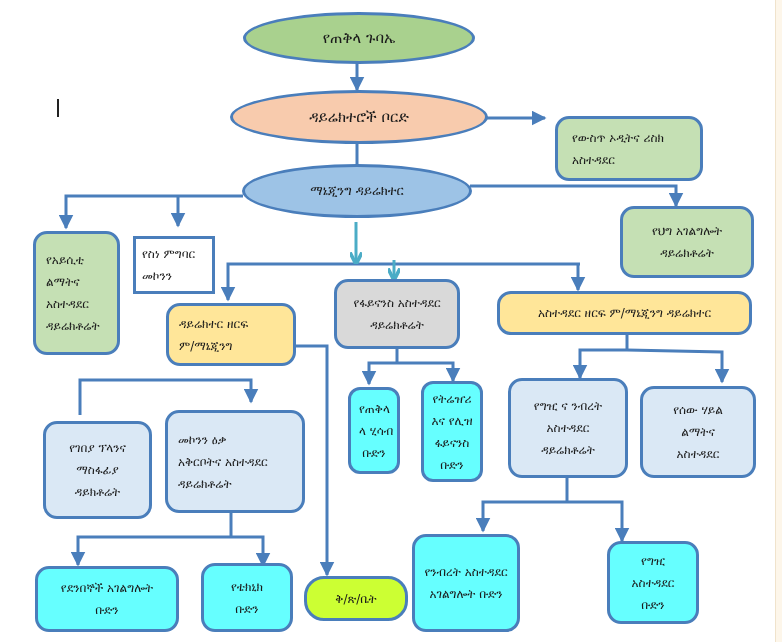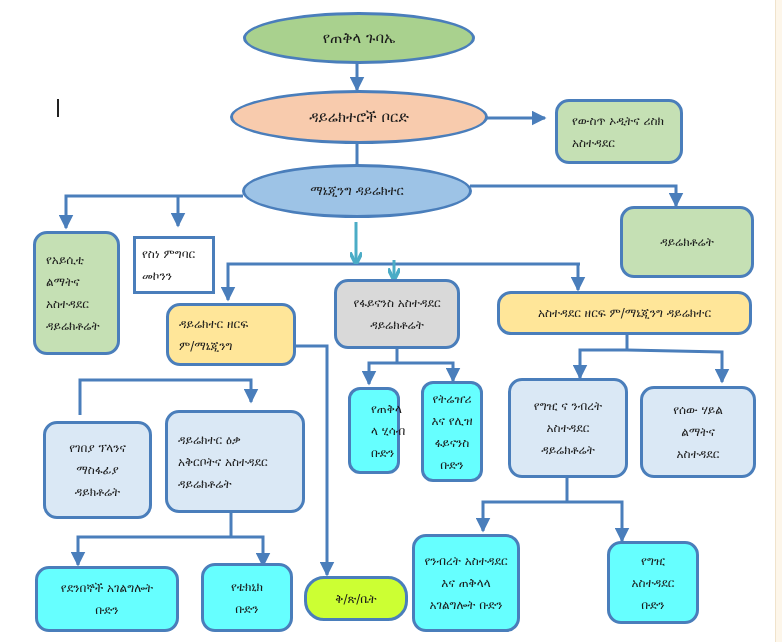--- a/index.html
+++ b/index.html
@@ -89,30 +89,31 @@
 </svg>
 
 <div class="node ellipse green-ell" style="left:243px;top:12px;width:232px;height:52px;">
   <span>የጠቅላ ጉባኤ</span>
 </div>
 
 <div class="node ellipse salmon-ell" style="left:230px;top:90px;width:258px;height:54px;">
   <span>ዳይሬክተሮች ቦርድ</span>
 </div>
 
-<div class="node green left" style="left:555px;top:99px;width:128px;height:65px;">
+<div class="node green left" style="left:555px;top:116px;width:148px;height:65px;">
   <span>የውስጥ ኦዲትና  ሪስክ</span>
   <span>አስተዳደር</span>
 </div>
 
 <div class="node ellipse blue-ell" style="left:242px;top:164px;width:230px;height:54px;">
   <span>ማኔጂንግ ዳይሬክተር</span>
 </div>
 
 <div class="node green" style="left:620px;top:206px;width:134px;height:72px;">
+  <span>የህግ አገልግሎት</span>
   <span>ዳይሬክቶሬት</span>
 </div>
 
 <div class="node green left" style="left:33px;top:231px;width:87px;height:124px;padding-left:10px;">
   <span>የአይሲቲ</span>
   <span>ልማትና</span>
   <span>አስተዳደር</span>
   <span>ዳይሬክቶሬት</span>
 </div>
 
@@ -128,21 +129,21 @@
 
 <div class="node grey" style="left:334px;top:279px;width:126px;height:70px;padding-left:8px;">
   <span>የፋይናንስ አስተዳደር</span>
   <span>ዳይሬክቶሬት</span>
 </div>
 
 <div class="node yellow" style="left:497px;top:291px;width:255px;height:44px;">
   <span>አስተዳደር ዘርፍ ም/ማኔጂንግ ዳይሬክተር</span>
 </div>
 
-<div class="node cyan" style="left:348px;top:387px;width:52px;height:87px;padding:2px 20px;border-radius:12px;">
+<div class="node cyan" style="left:348px;top:387px;width:52px;height:87px;padding:2px 8px;border-radius:12px;">
   <span>የጠቅላ</span>
   <span>ላ ሂሳብ</span>
   <span>ቡድን</span>
 </div>
 
 <div class="node cyan" style="left:421px;top:381px;width:62px;height:101px;padding:2px 3px;border-radius:12px;">
   <span>የትሬዠሪ</span>
   <span>እና የሊዝ</span>
   <span>ፋይናንስ</span>
   <span>ቡድን</span>
@@ -160,42 +161,41 @@
   <span>አስተዳደር</span>
 </div>
 
 <div class="node pale" style="left:43px;top:421px;width:109px;height:98px;">
   <span>የገበያ ፕላንና</span>
   <span>ማስፋፊያ</span>
   <span>ዳይክቶሬት</span>
 </div>
 
 <div class="node pale left" style="left:165px;top:410px;width:140px;height:103px;padding-left:10px;">
-  <span>ዳይሬክተር ዕቃ</span>
+  <span>መኮንን ዕቃ</span>
   <span>አቅርቦትና አስተዳደር</span>
   <span>ዳይሬክቶሬት</span>
 </div>
 
 <div class="node cyan" style="left:35px;top:566px;width:144px;height:66px;">
   <span>የደንበኞች አገልግሎት</span>
   <span>ቡድን</span>
 </div>
 
 <div class="node cyan" style="left:201px;top:563px;width:92px;height:69px;">
   <span>የቴክኒክ</span>
   <span>ቡድን</span>
 </div>
 
 <div class="node lime" style="left:304px;top:576px;width:104px;height:45px;border-radius:20px;">
   <span>ቅ/ጽ/ቤት</span>
 </div>
 
 <div class="node cyan" style="left:412px;top:534px;width:108px;height:98px;">
   <span>የንብረት አስተዳደር</span>
-  <span>እና ጠቅላላ</span>
   <span>አገልግሎት  ቡድን</span>
 </div>
 
 <div class="node cyan" style="left:607px;top:541px;width:92px;height:83px;">
   <span>የግዢ</span>
   <span>አስተዳደር</span>
   <span>ቡድን</span>
 </div>
 
 </body></html>

